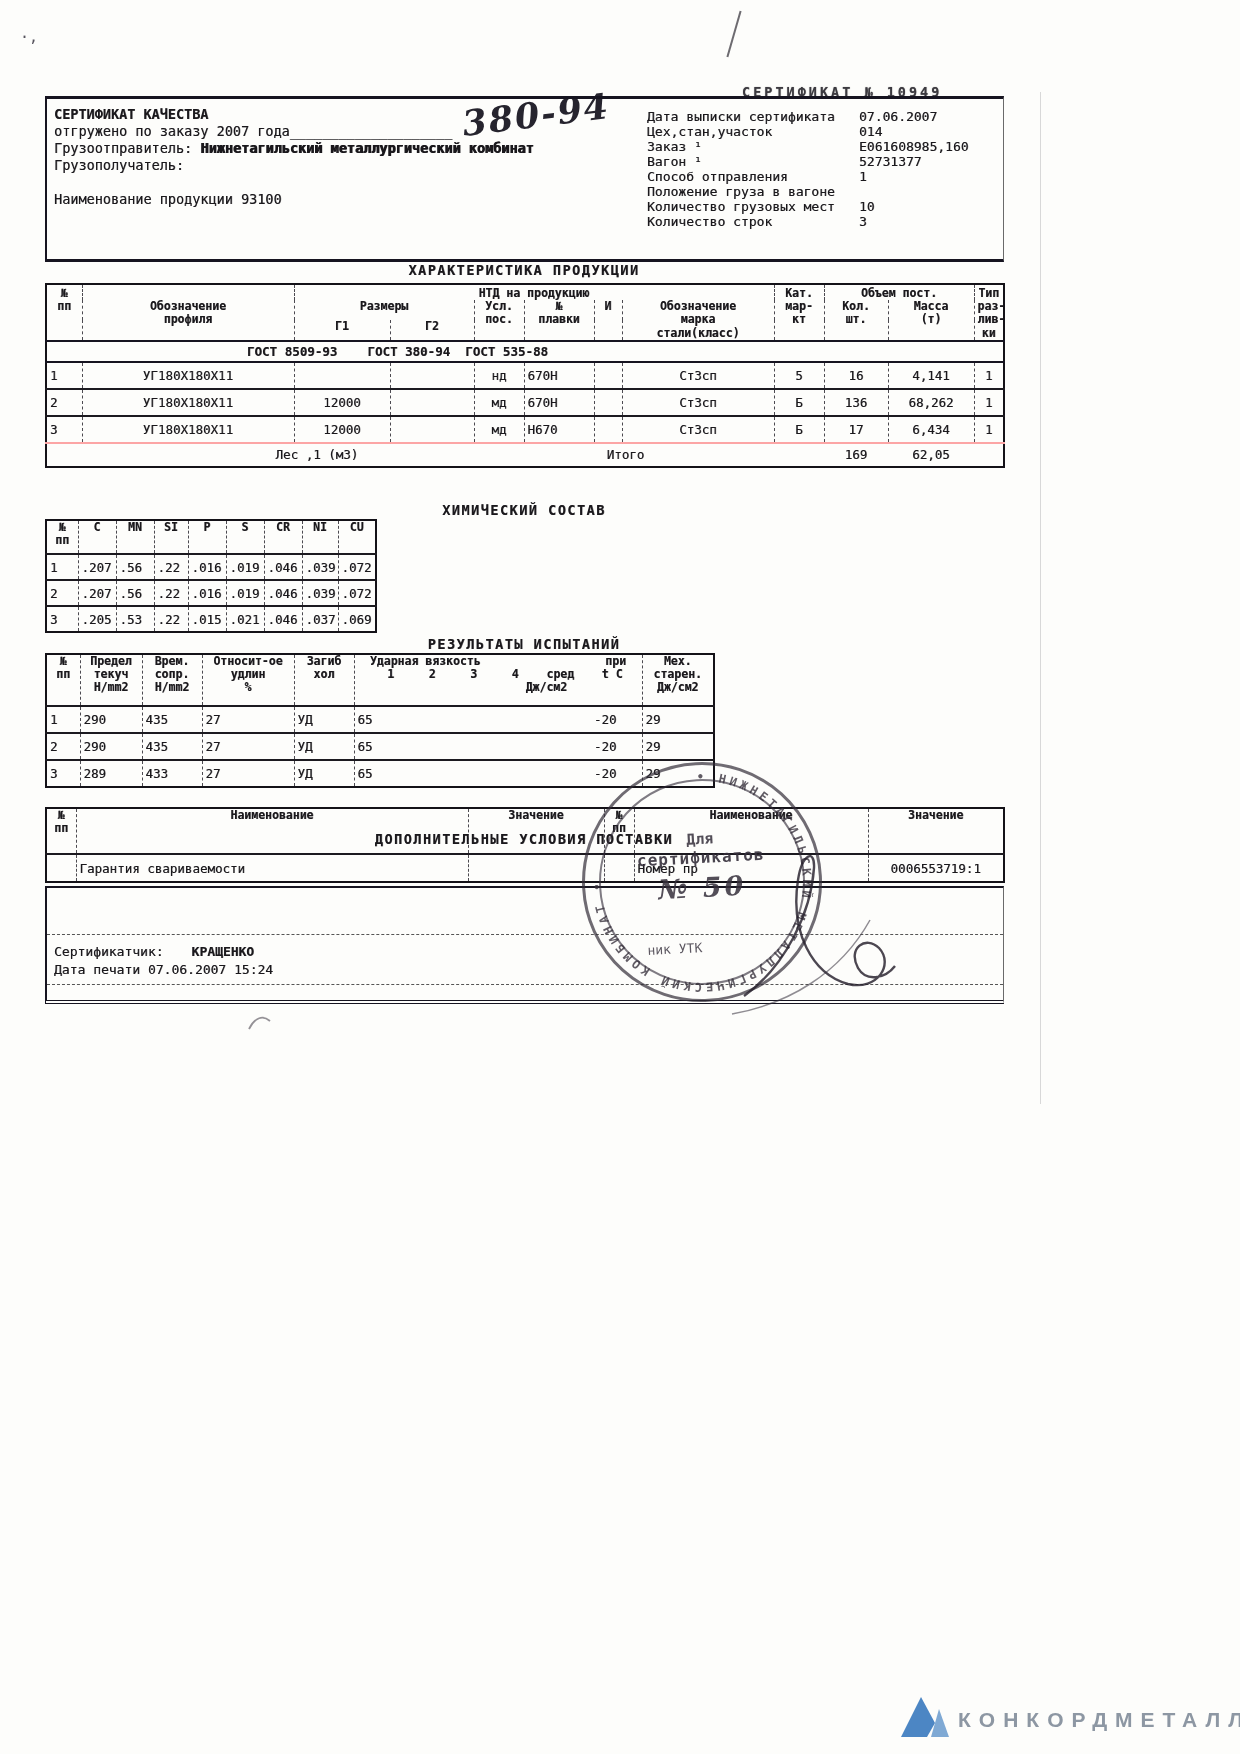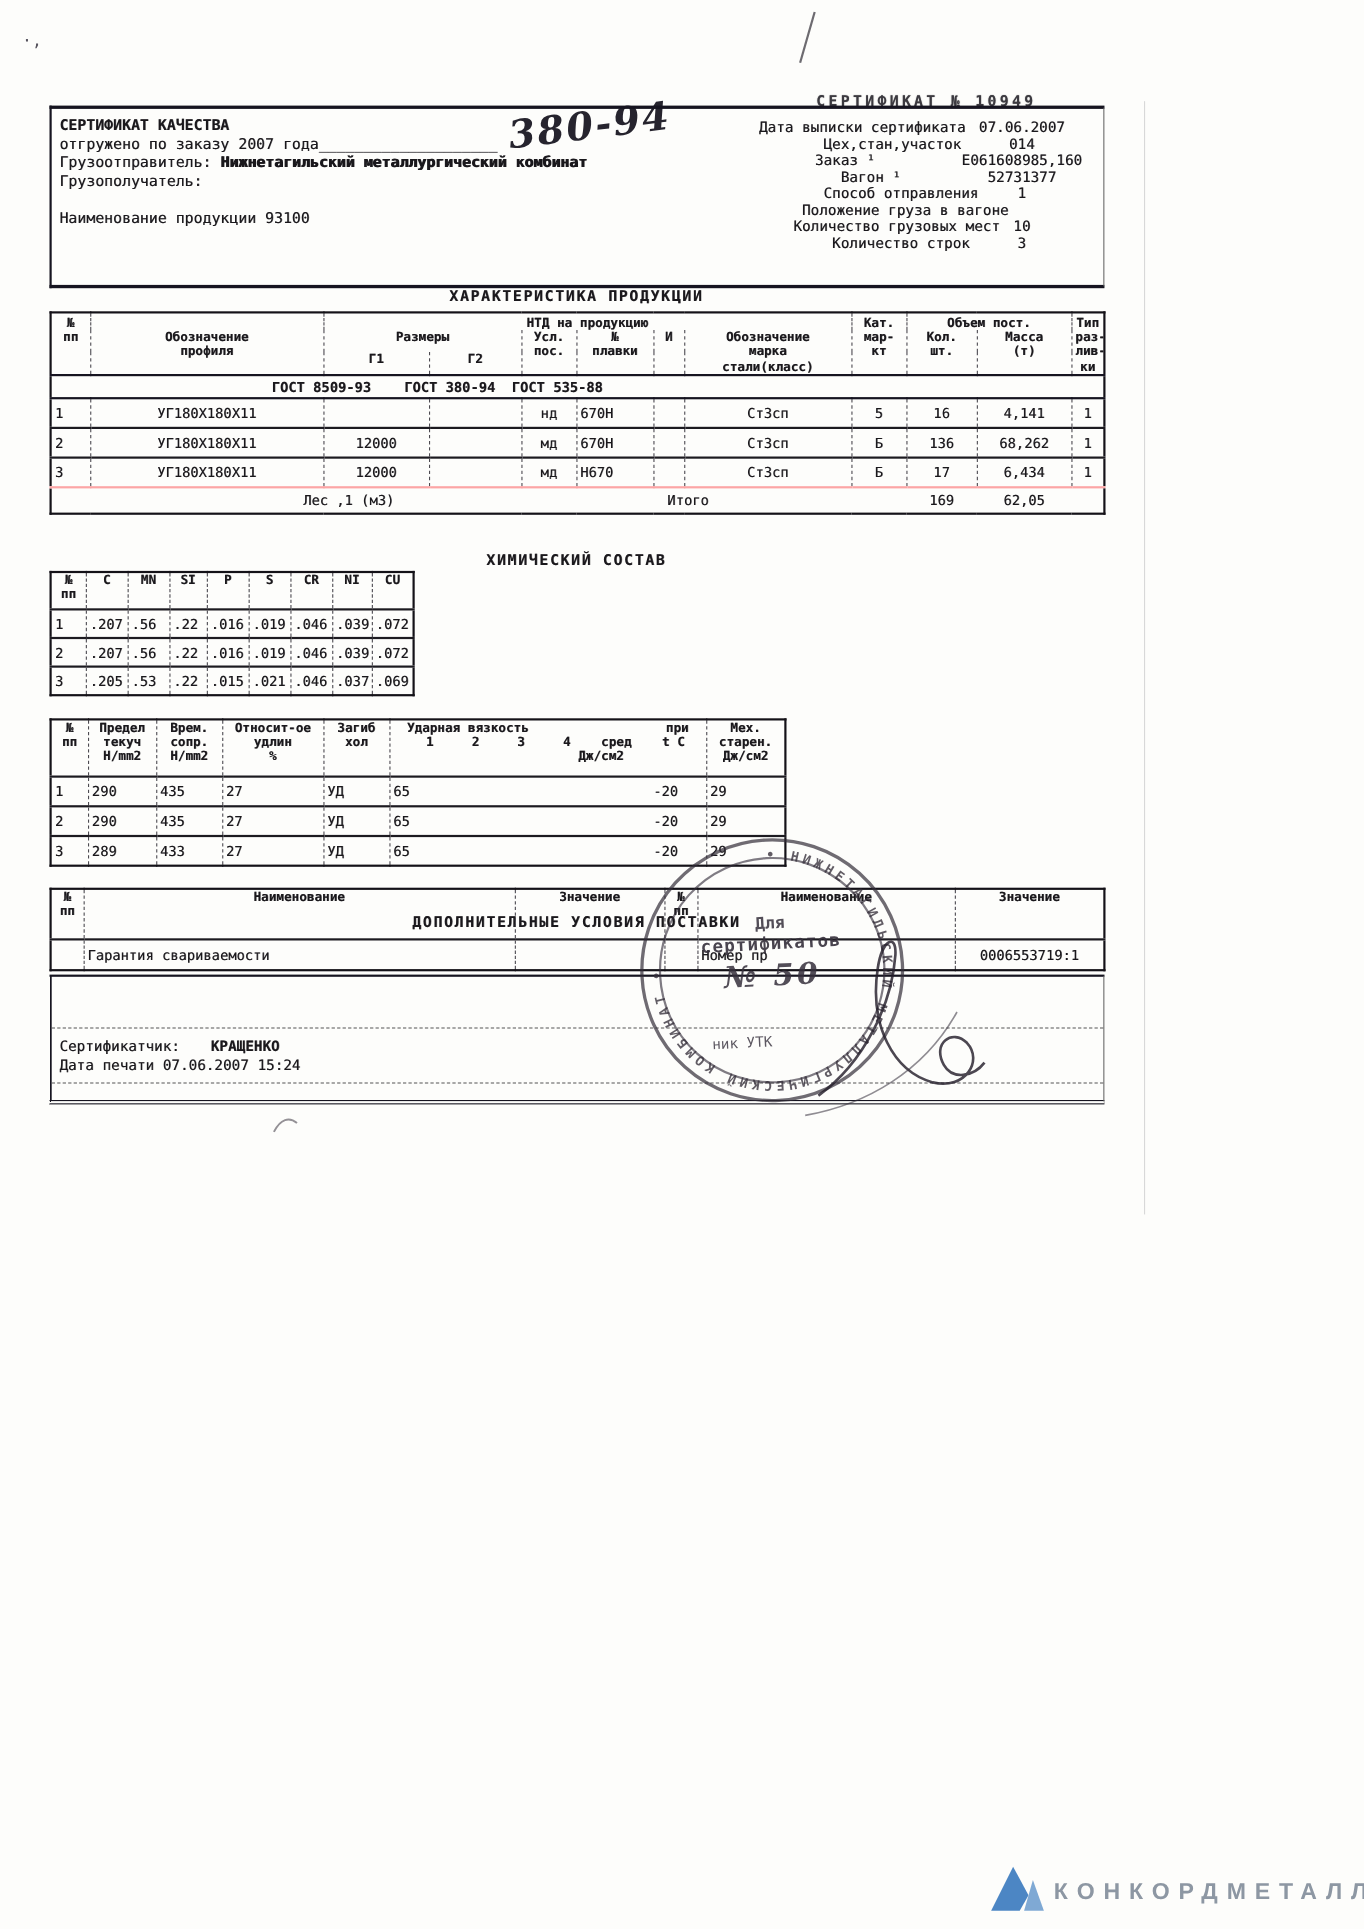--- a/index.html
+++ b/index.html
@@ -21,21 +21,21 @@
     border-top:3px solid #161420;border-left:2px solid #161420;
     border-bottom:3px solid #161420;border-right:1px solid #6a6a6a;
   }
   .hl{position:absolute;left:7px;font-size:13.5px;}
   .hl1{top:7px;font-weight:bold;}
   .hl2{top:24px;}
   .hl3{top:41px;}
   .hl4{top:58px;}
   .hl5{top:92px;}
   .shipper-strong{font-weight:bold;text-shadow:0.9px 0 0 currentColor;}
-  .hf{position:absolute;left:600px;font-size:13px;width:352px;text-align:center;}
+  .hf{position:absolute;left:600px;font-size:13px;width:352px;}
   .hf .lbl{display:inline-block;width:212px;}
   .hf .val{display:inline-block;}
   .hand{
     left:462px;top:94px;font-family:"DejaVu Serif",serif;font-style:italic;
     font-size:35px;color:#26242e;transform:rotate(-7deg);text-shadow:none;font-weight:bold;letter-spacing:2px;
   }
 
   
   .sec-title{left:45px;width:958px;text-align:center;font-size:13.5px;font-weight:bold;letter-spacing:1.5px;}
   .st1{top:262px;} .st2{top:502px;} .st3{top:636px;} .st4{top:791px;margin-top:40px;}
@@ -293,20 +293,21 @@
       <td>.22</td>
       <td>.015</td>
       <td>.021</td>
       <td>.046</td>
       <td>.037</td>
       <td>.069</td>
     </tr>
   </tbody>
     </table>
 
+  <div class="abs sec-title st3">РЕЗУЛЬТАТЫ ИСПЫТАНИЙ</div>
 
   <table class="tbl t-test">
     <colgroup>
       <col style="width:34px">
         <col style="width:62px">
         <col style="width:60px">
         <col style="width:92px">
       <col style="width:60px">
         <col style="width:288px">
         <col style="width:72px">

